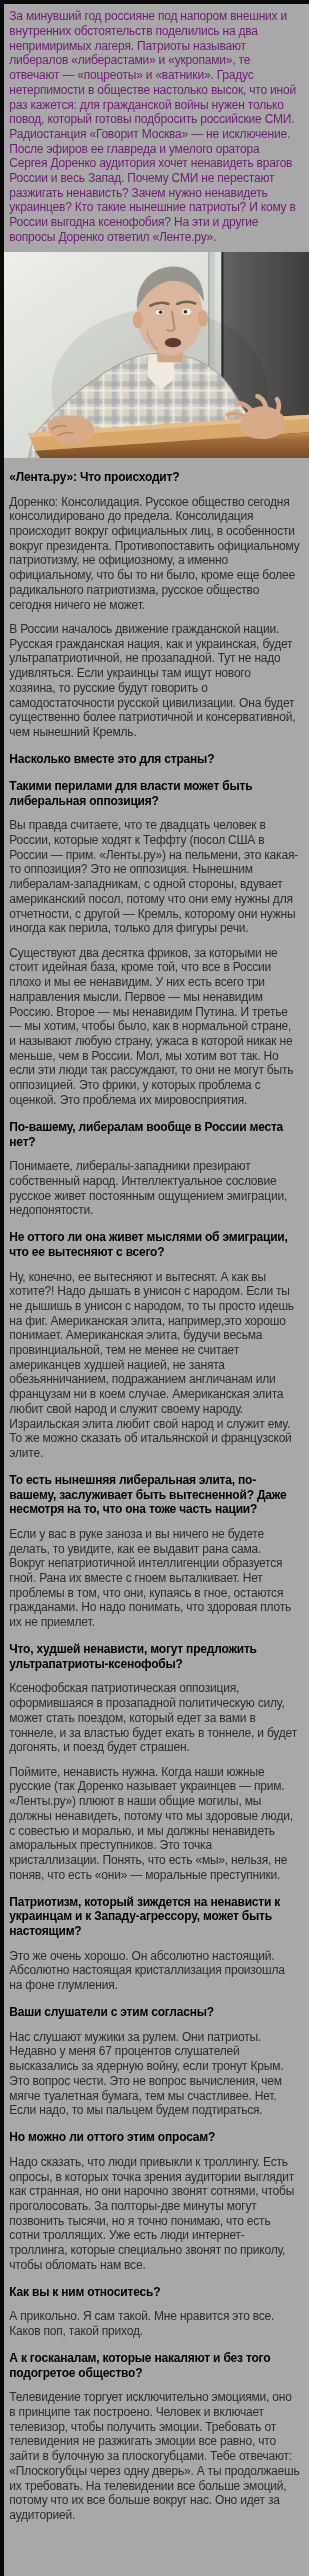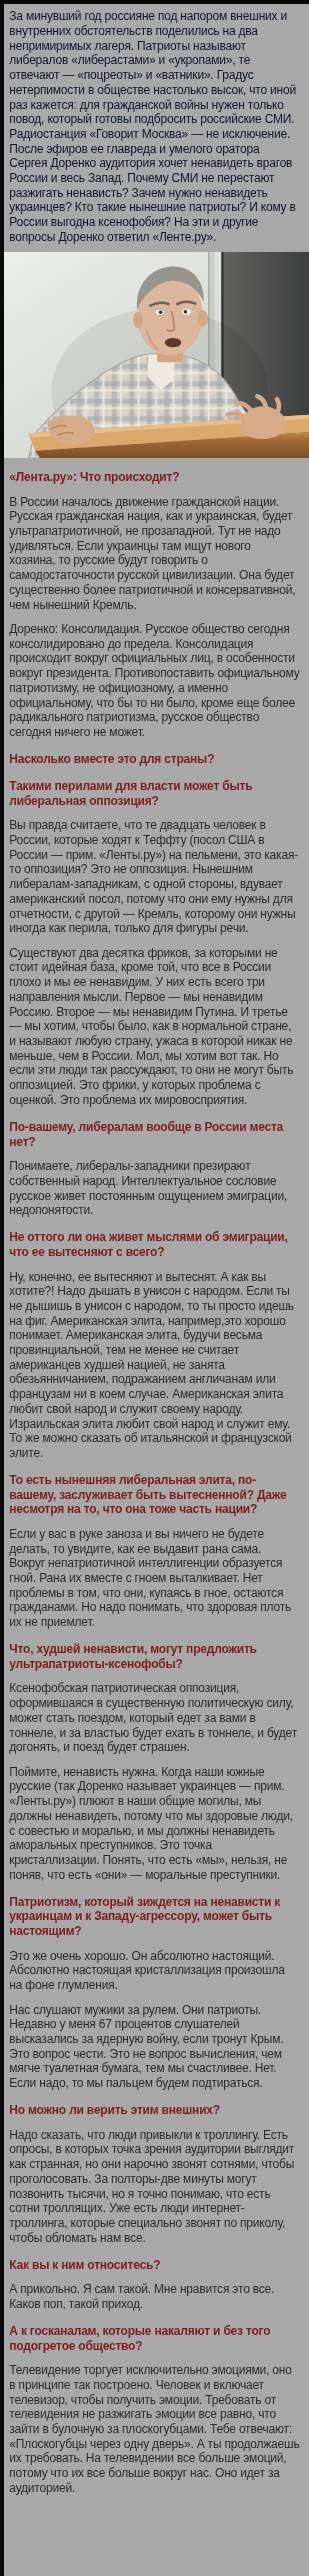--- a/index.html
+++ b/index.html
@@ -25,37 +25,37 @@
     position: absolute; top: 0; left: 0;
     width: 3.6px; height: 3015px;
     background: #0a0a0a;
     z-index: 3;
   }
   .content { padding: 6.2px 9.3px 0 9.3px; }
   .intro {
     font-size: 12px;
     line-height: 14.7px;
     letter-spacing: -0.2px;
-    color: #0f172a;
+    color: #701a75;
     margin: 3.1px 0 7.2px 0;
   }
   figure.photo {
     margin: 0 0 0 -9.3px;
     padding: 0;
     width: 309px;
     height: 206px;
     line-height: 0;
   }
   #article p {
     font-size: 12px;
     line-height: 14.7px;
     letter-spacing: -0.2px;
     margin: 9.8px 0;
   }
-  #article p.q { font-weight: bold; color: #7f1d1d; margin-top: 12.4px; }
+  #article p.q { font-weight: bold; color: #000000; margin-top: 12.4px; }
   #article p.a { font-weight: normal; color: #2b2b2b; }
 </style>
 </head>
 <body>
 
 <div class="page">
   <div class="top-bar"></div>
   <div class="left-bar"></div>
 
   <div class="content">
@@ -115,39 +115,40 @@
         <path d="M92 330 C118 312 162 314 178 332 C190 348 180 368 152 373 C120 378 92 362 92 330 Z" fill="#d8ab88"></path>
         <path d="M100 344 q14 -10 28 -6 M112 356 q16 -8 30 -4" stroke="#b9865f" stroke-width="3" fill="none" stroke-linecap="round"></path>
         <path d="M468 334 C470 308 500 294 526 302 C548 309 560 326 552 344 C540 366 498 368 478 356 C468 350 466 344 468 334 Z" fill="#d8ab88"></path>
         <path d="M472 318 q-18 -8 -30 -2 M486 306 q-12 -14 -26 -12 M516 300 q-4 -16 -16 -20 M540 308 q4 -14 -2 -22" stroke="#d8ab88" stroke-width="9" fill="none" stroke-linecap="round"></path>
         <path d="M472 318 q-18 -8 -30 -2 M486 306 q-12 -14 -26 -12" stroke="#c09067" stroke-width="1.5" fill="none"></path>
       </svg>
     </figure>
 
     <div id="article">
         <p class="q">«Лента.ру»: Что происходит?</p>
+        <p class="a">Доренко: Консолидация. Русское общество сегодня консолидировано до предела. Консолидация происходит вокруг официальных лиц, в особенности вокруг президента. Противопоставить официальному патриотизму, не официозному, а именно официальному, что бы то ни было, кроме еще более радикального патриотизма, русское общество сегодня ничего не может.</p>
         <p class="a">В России началось движение гражданской нации. Русская гражданская нация, как и украинская, будет ультрапатриотичной, не прозападной. Тут не надо удивляться. Если украинцы там ищут нового хозяина, то русские будут говорить о самодостаточности русской цивилизации. Она будет существенно более патриотичной и консервативной, чем нынешний Кремль.</p>
-        <p class="a">Доренко: Консолидация. Русское общество сегодня консолидировано до предела. Консолидация происходит вокруг официальных лиц, в особенности вокруг президента. Противопоставить официальному патриотизму, не официозному, а именно официальному, что бы то ни было, кроме еще более радикального патриотизма, русское общество сегодня ничего не может.</p>
         <p class="q">Насколько вместе это для страны?</p>
         <p class="q">Такими перилами для власти может быть либеральная оппозиция?</p>
         <p class="a">Вы правда считаете, что те двадцать человек в России, которые ходят к Теффту (посол США в России — прим. «Ленты.ру») на пельмени, это какая-то оппозиция? Это не оппозиция. Нынешним либералам-западникам, с одной стороны, вдувает американский посол, потому что они ему нужны для отчетности, с другой — Кремль, которому они нужны иногда как перила, только для фигуры речи.</p>
         <p class="a">Существуют два десятка фриков, за которыми не стоит идейная база, кроме той, что все в России плохо и мы ее ненавидим. У них есть всего три направления мысли. Первое — мы ненавидим Россию. Второе — мы ненавидим Путина. И третье — мы хотим, чтобы было, как в нормальной стране, и называют любую страну, ужаса в которой никак не меньше, чем в России. Мол, мы хотим вот так. Но если эти люди так рассуждают, то они не могут быть оппозицией. Это фрики, у которых проблема с оценкой. Это проблема их мировосприятия.</p>
         <p class="q">По-вашему, либералам вообще в России места нет?</p>
         <p class="a">Понимаете, либералы-западники презирают собственный народ. Интеллектуальное сословие русское живет постоянным ощущением эмиграции, недопонятости.</p>
         <p class="q">Не оттого ли она живет мыслями об эмиграции, что ее вытесняют с всего?</p>
         <p class="a">Ну, конечно, ее вытесняют и вытеснят. А как вы хотите?! Надо дышать в унисон с народом. Если ты не дышишь в унисон с народом, то ты просто идешь на фиг. Американская элита, например,это хорошо понимает. Американская элита, будучи весьма провинциальной, тем не менее не считает американцев худшей нацией, не занята обезьянничанием, подражанием англичанам или французам ни в коем случае. Американская элита любит свой народ и служит своему народу. Израильская элита любит свой народ и служит ему. То же можно сказать об итальянской и французской элите.</p>
         <p class="q">То есть нынешняя либеральная элита, по-вашему, заслуживает быть вытесненной? Даже несмотря на то, что она тоже часть нации?</p>
         <p class="a">Если у вас в руке заноза и вы ничего не будете делать, то увидите, как ее выдавит рана сама. Вокруг непатриотичной интеллигенции образуется гной. Рана их вместе с гноем выталкивает. Нет проблемы в том, что они, купаясь в гное, остаются гражданами. Но надо понимать, что здоровая плоть их не приемлет.</p>
         <p class="q">Что, худшей ненависти, могут предложить ультрапатриоты-ксенофобы?</p>
-        <p class="a">Ксенофобская патриотическая оппозиция, оформившаяся в существенную политическую силу, может стать поездом, который едет за вами в тоннеле, и за властью будет ехать в тоннеле, и будет догонять, и поезд будет страшен.</p>
+        <p class="a">Ксенофобская патриотическая оппозиция, оформившаяся в прозападной политическую силу, может стать поездом, который едет за вами в тоннеле, и за властью будет ехать в тоннеле, и будет догонять, и поезд будет страшен.</p>
         <p class="a">Поймите, ненависть нужна. Когда наши южные русские (так Доренко называет украинцев — прим. «Ленты.ру») плюют в наши общие могилы, мы должны ненавидеть, потому что мы здоровые люди, с совестью и моралью, и мы должны ненавидеть аморальных преступников. Это точка кристаллизации. Понять, что есть «мы», нельзя, не поняв, что есть «они» — моральные преступники.</p>
         <p class="q">Патриотизм, который зиждется на ненависти к украинцам и к Западу-агрессору, может быть настоящим?</p>
         <p class="a">Это же очень хорошо. Он абсолютно настоящий. Абсолютно настоящая кристаллизация произошла на фоне глумления.</p>
+        <p class="q">Ваши слушатели с этим согласны?</p>
         <p class="a">Нас слушают мужики за рулем. Они патриоты. Недавно у меня 67 процентов слушателей высказались за ядерную войну, если тронут Крым. Это вопрос чести. Это не вопрос вычисления, чем мягче туалетная бумага, тем мы счастливее. Нет. Если надо, то мы пальцем будем подтираться.</p>
-        <p class="q">Но можно ли верить этим внешних?</p>
+        <p class="q">Но можно ли оттого этим опросам?</p>
         <p class="a">Надо сказать, что люди привыкли к троллингу. Есть опросы, в которых точка зрения аудитории выглядит как странная, но они нарочно звонят сотнями, чтобы проголосовать. За полторы-две минуты могут позвонить тысячи, но я точно понимаю, что есть сотни троллящих. Уже есть люди интернет-троллинга, которые специально звонят по приколу, чтобы обломать нам все.</p>
         <p class="q">Как вы к ним относитесь?</p>
         <p class="a">А прикольно. Я сам такой. Мне нравится это все. Каков поп, такой приход.</p>
         <p class="q">А к госканалам, которые накаляют и без того подогретое общество?</p>
         <p class="a">Телевидение торгует исключительно эмоциями, оно в принципе так построено. Человек и включает телевизор, чтобы получить эмоции. Требовать от телевидения не разжигать эмоции все равно, что зайти в булочную за плоскогубцами. Тебе отвечают: «Плоскогубцы через одну дверь». А ты продолжаешь их требовать. На телевидении все больше эмоций, потому что их все больше вокруг нас. Оно идет за аудиторией.</p>
       </div>
   </div>
 
 </div>
 

